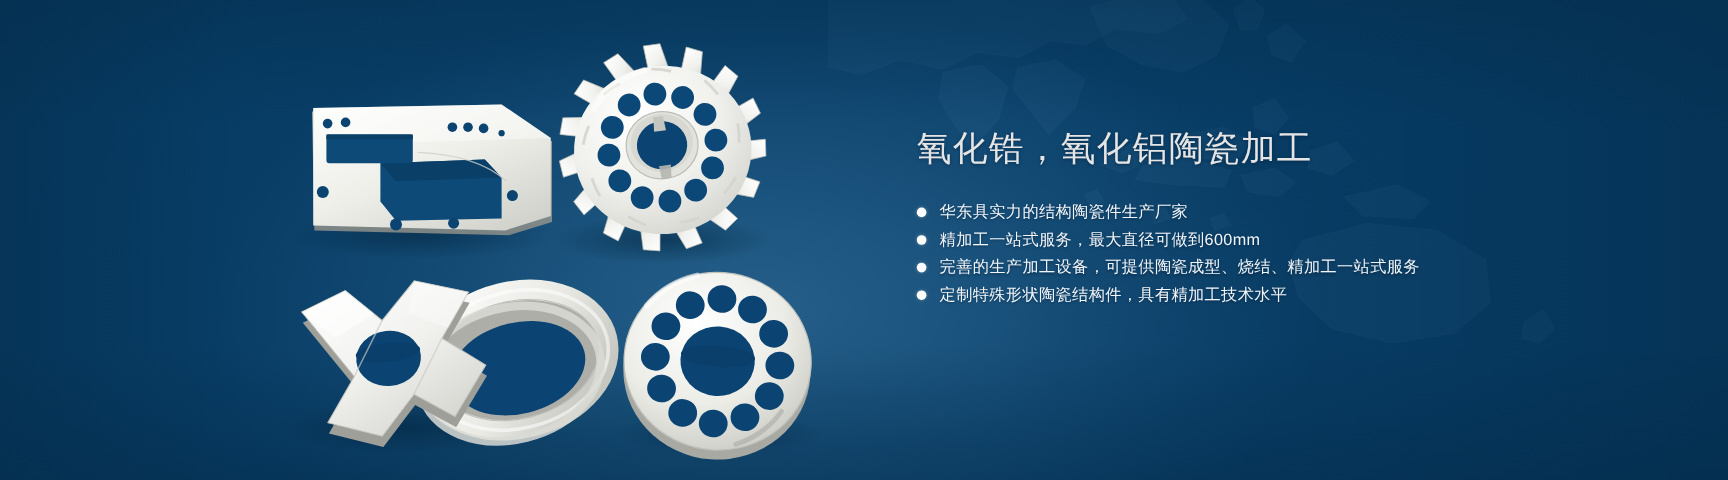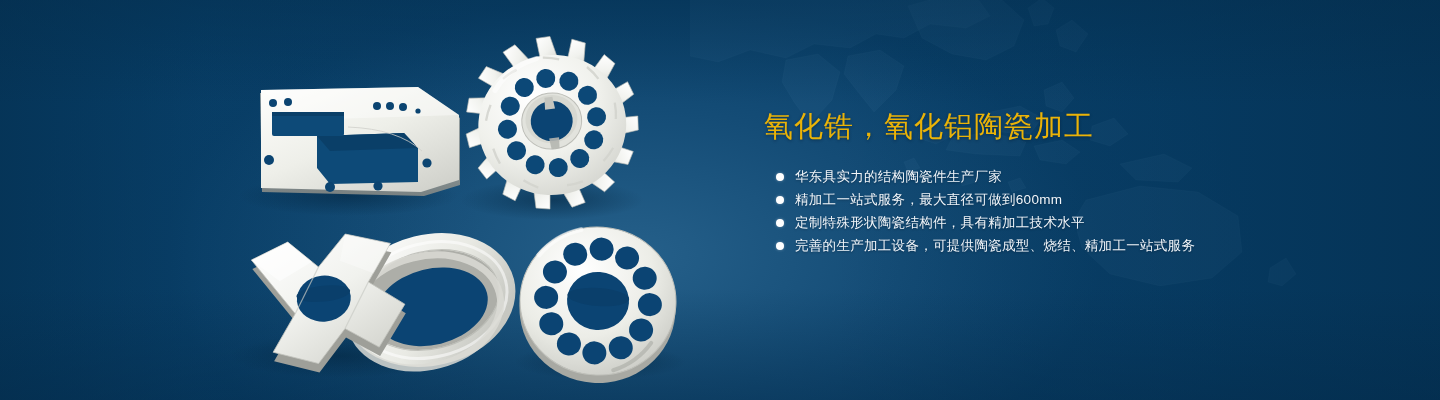--- a/index.html
+++ b/index.html
@@ -64,30 +64,31 @@
   .bg-map svg { display:block; width:100%; height:100%; }
 
   
   .copy {
     position: absolute;
     left: 764px;
     top: 106px;
     width: 600px;
   }
   .headline {
-    color: #eab308;
+    color: #e5e5e5;
     font-size: 29px;
     line-height: 40px;
     letter-spacing: 1px;
     font-weight: 400;
     margin: 0 0 19px 0;
     white-space: nowrap;
     text-shadow: 0 1px 3px rgba(0,20,40,0.45);
-  }
-  .bullets { margin:12px; padding:0; list-style:none; }
+    font-family: Liberation Mono, monospace;
+  }
+  .bullets { margin:0; padding:0; list-style:none; }
   .bullet {
     display: flex;
     align-items: center;
     height: 23px;
     color: #f2f6fa;
     font-size: 13.5px;
     line-height: 23px;
     letter-spacing: 0.3px;
     white-space: nowrap;
     text-shadow: 0 1px 2px rgba(0,18,36,0.4);
@@ -362,22 +363,22 @@
       <li class="bullet">
         <span class="dot"></span>
         <span>华东具实力的结构陶瓷件生产厂家</span>
       </li>
       <li class="bullet">
         <span class="dot"></span>
         <span>精加工一站式服务，最大直径可做到600mm</span>
       </li>
       <li class="bullet">
         <span class="dot"></span>
-        <span>定制特殊形状陶瓷结构件，具有精加工技术水平</span>
+        <span>完善的生产加工设备，可提供陶瓷成型、烧结、精加工一站式服务</span>
       </li>
       <li class="bullet">
         <span class="dot"></span>
-        <span>完善的生产加工设备，可提供陶瓷成型、烧结、精加工一站式服务</span>
+        <span>定制特殊形状陶瓷结构件，具有精加工技术水平</span>
       </li>
     </ul>
   </div>
 
 </div>
 
 </body></html>

